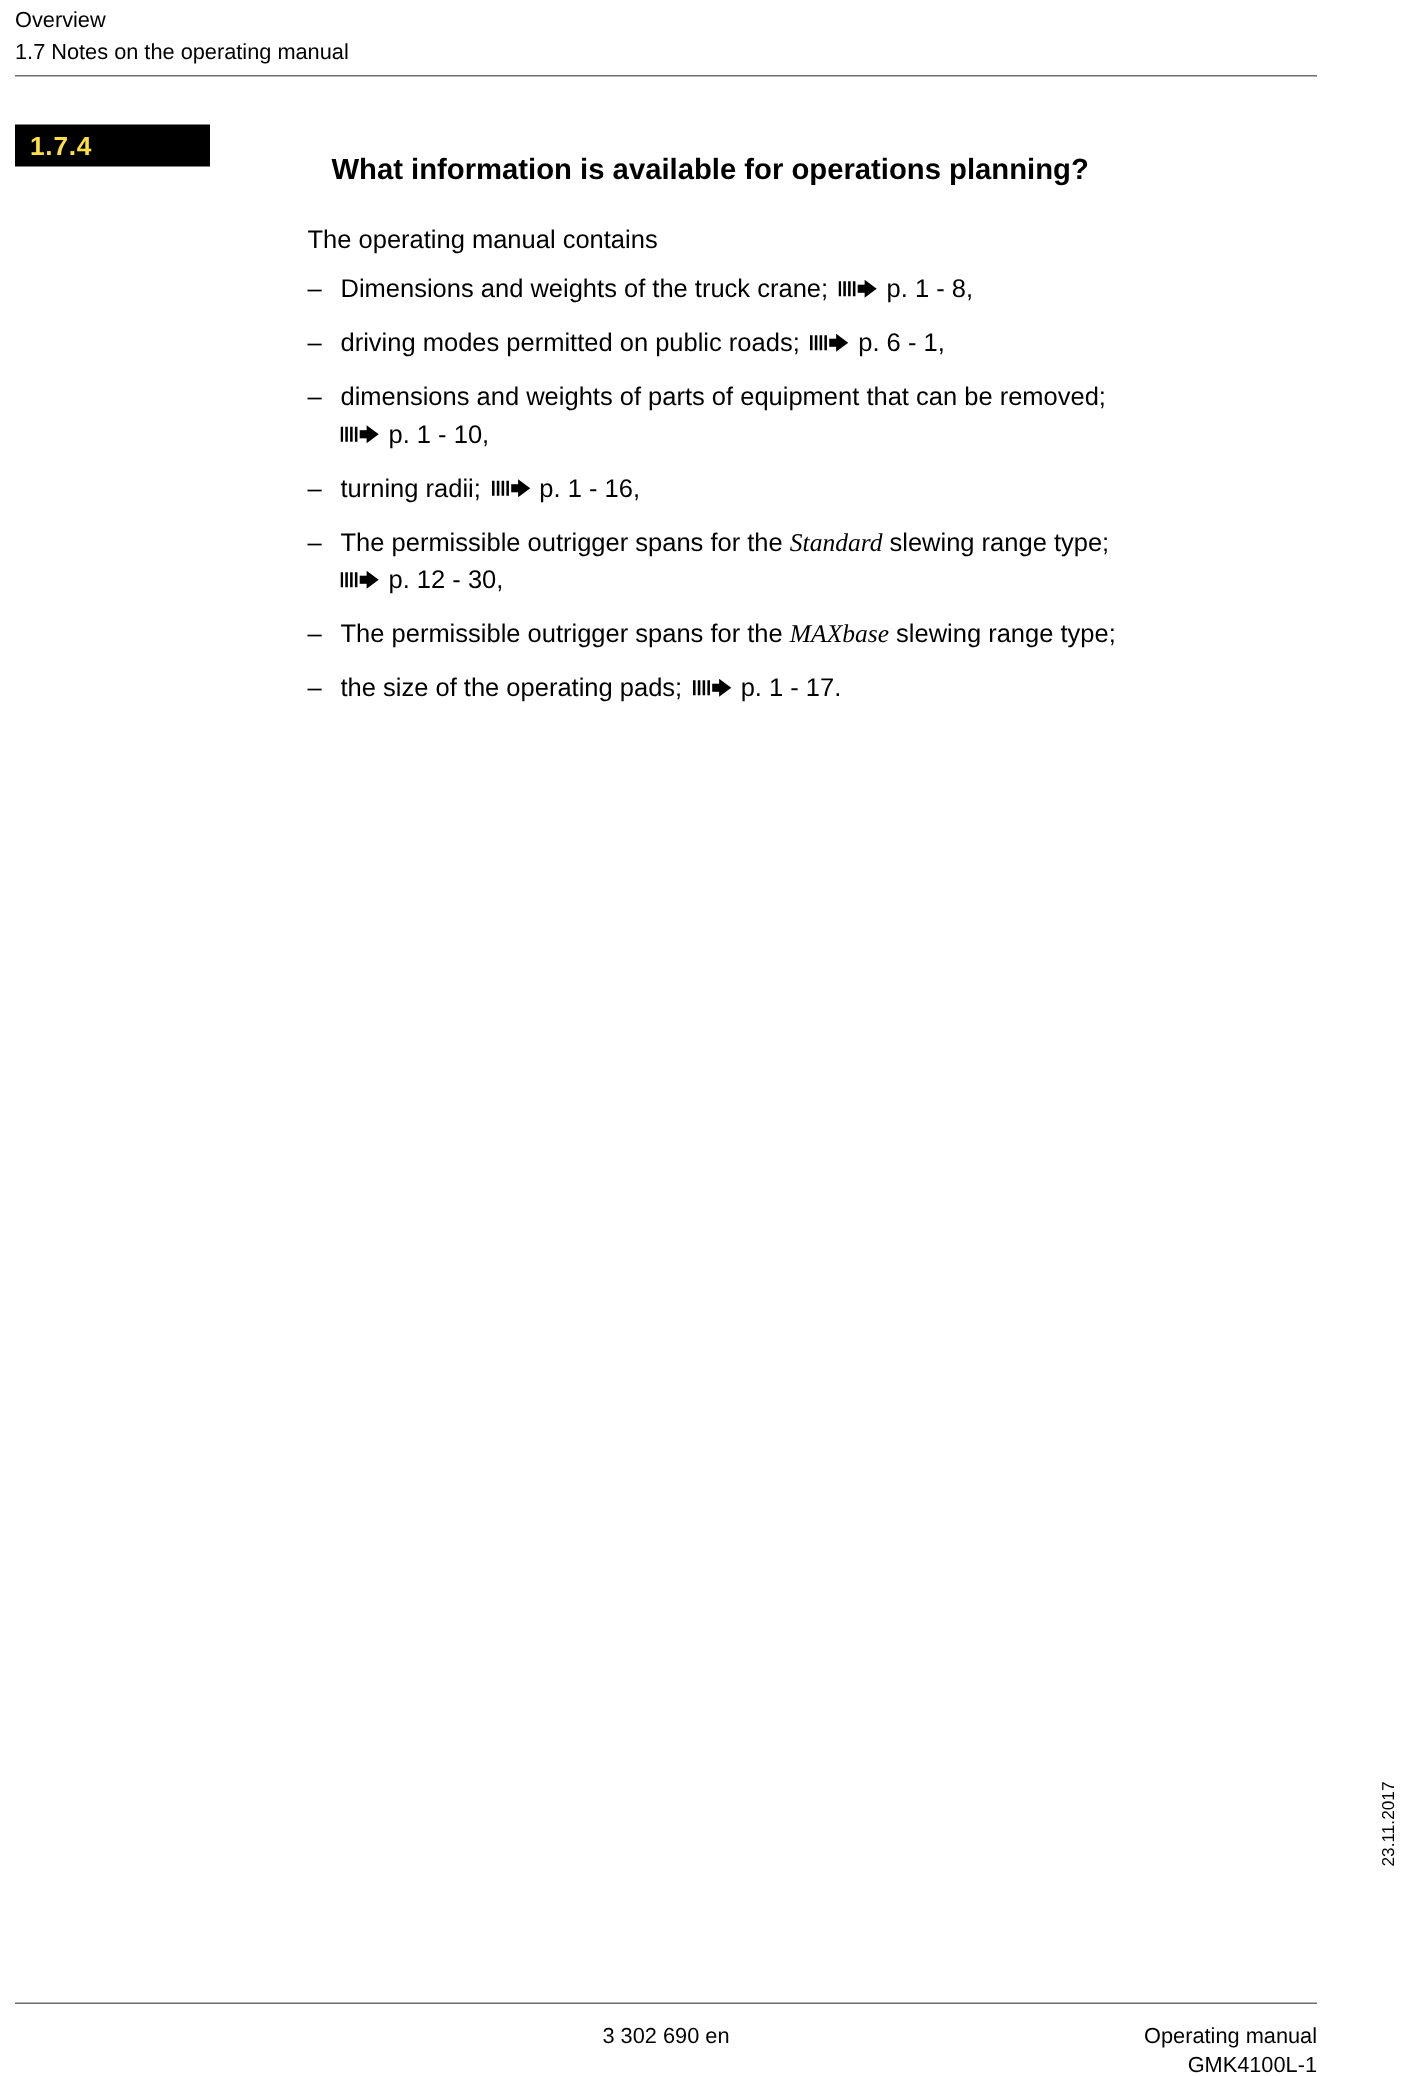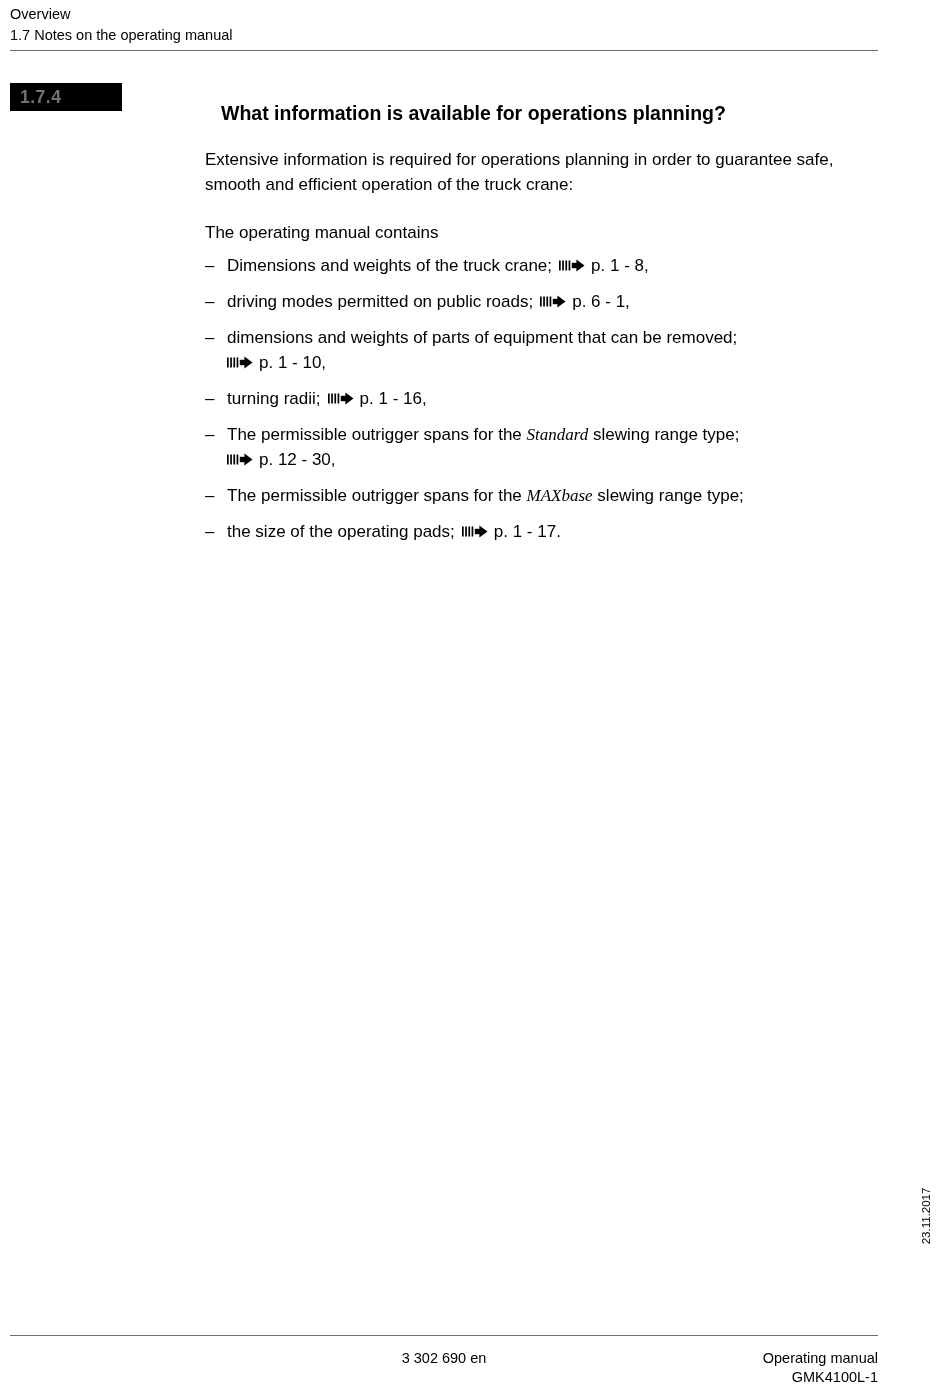--- a/index.html
+++ b/index.html
@@ -5,22 +5,22 @@
   html,body{margin:0;padding:0;background:#fff;}
   .page{
     position:relative;width:950px;height:1384px;background:#ffffff;
     font-family:"Liberation Sans",sans-serif;color:#000;overflow:hidden;
   }
   .running-head{position:absolute;left:10px;top:4px;font-size:14.5px;line-height:21px;}
   .rule{position:absolute;left:10px;width:868px;height:0;border-top:1.6px solid #6e6e6e;}
   .rule.top{top:50px;}
   .rule.bottom{top:1335px;}
   .section-number{
-    position:absolute;left:10px;top:83px;width:112px;height:28px;background:#000;
-    color:#737373;font-weight:bold;font-size:17.5px;display:flex;align-items:center;
+    position:absolute;left:10px;top:83px;width:130px;height:28px;background:#000;
+    color:#fde047;font-weight:bold;font-size:17.5px;display:flex;align-items:center;
     padding-left:10px;box-sizing:border-box;letter-spacing:0.5px;
   }
   .section-title{position:absolute;left:205px;top:84px;width:690px;font-size:19.5px;font-weight:bold;line-height:26px;}
   .content{position:absolute;left:205px;top:147px;width:660px;font-size:17px;line-height:25px;}
   .intro{margin:0 0 23px 0;}
   .list-intro{margin:0 0 8px 0;}
   ul.items{list-style:none;margin:0;padding:0;}
   ul.items li{display:flex;margin:0 0 11px 0;}
   .dash{width:22px;flex-shrink:0;}
   .li-body{flex:1;}
@@ -47,21 +47,20 @@
     <div>Overview</div>
     <div>1.7 Notes on the operating manual</div>
   </div>
 
   <div class="rule top"></div>
 
   <div class="section-number">1.7.4</div>
   <h1 class="section-title" style="margin:16px;">What information is available for operations planning?</h1>
 
   <div class="content">
-    <p class="intro">Extensive information is required for operations planning in order to guarantee safe, smooth and efficient operation of the truck crane:</p>
     <p class="list-intro">The operating manual contains</p>
 
     <ul class="items">
 
       <li>
         <span class="dash">–</span>
         <div class="li-body"><span>Dimensions and weights of the truck crane;</span><span class="xref xref-inline"><svg class="xref-icon" viewBox="0 0 26 13" xmlns="http://www.w3.org/2000/svg">
                 <g fill="#000">
                   <rect x="0" y="1.5" width="1.7" height="10"></rect>
                   <rect x="3.2" y="1.5" width="1.7" height="10"></rect>

